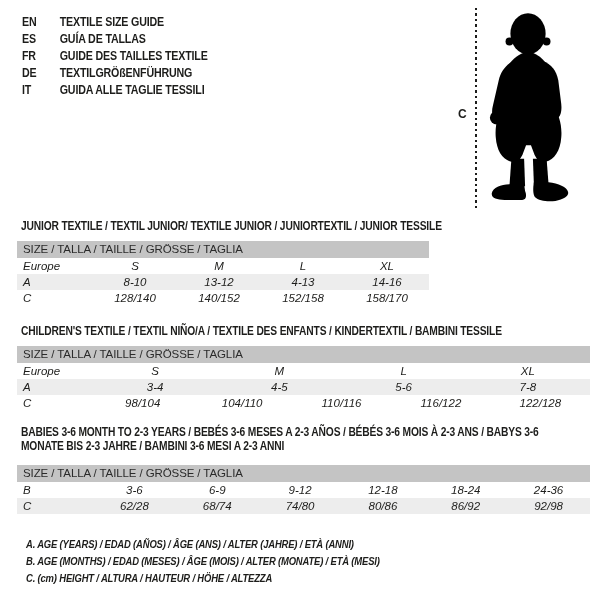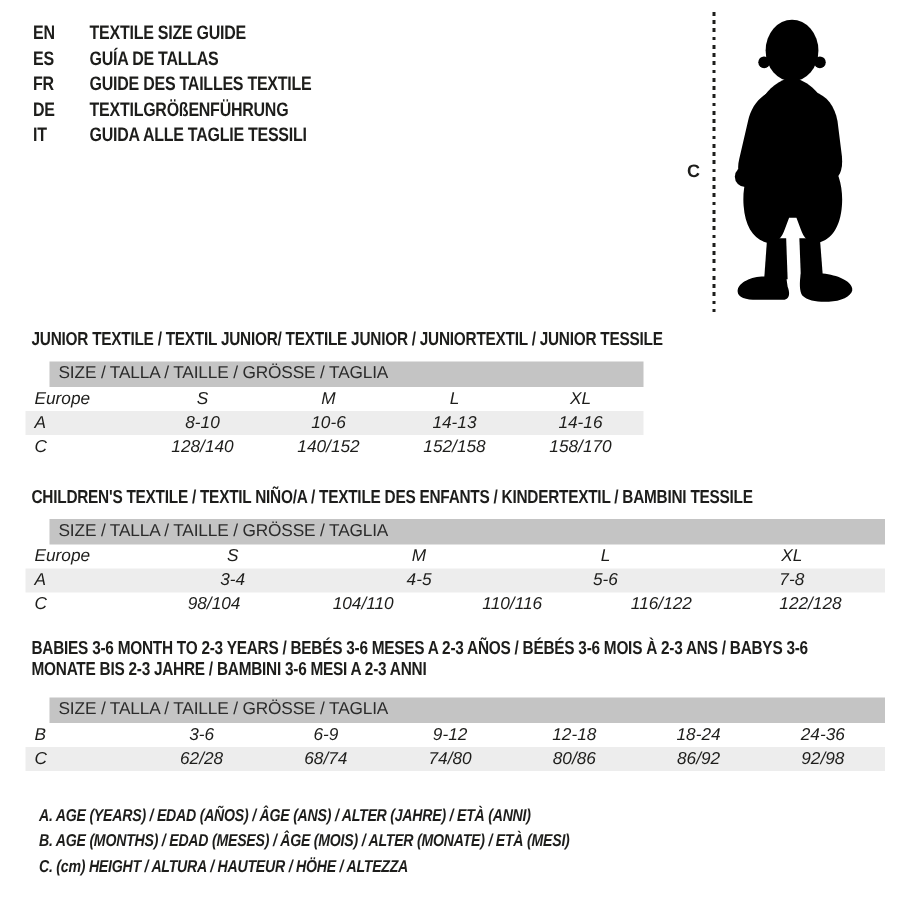--- a/index.html
+++ b/index.html
@@ -31,21 +31,21 @@
   .t1-title{top:219px;width:620px;}
   .t2-title{top:324px;width:660px;}
   .t3-title{top:425px;width:640px;}
 
   
   .size-table{position:absolute;left:17px;}
   .t1-table{top:241px;width:412px;}
   .t2-table{top:346px;width:573px;}
   .t3-table{top:465px;width:573px;}
   .bar{height:17px;line-height:17px;font-size:11.5px;padding-left:6px;
-    letter-spacing:-0.1px;color:#2b2b2b;background:var(--bar-bg,#c4c4c4);margin-left:16px;}
+    letter-spacing:-0.1px;color:#2b2b2b;background:var(--bar-bg,#c4c4c4);}
   .t-row{display:flex;height:16px;line-height:16px;font-size:11.5px;font-style:italic;}
   .t-row.shaded{background:var(--shaded-bg,#ededed);}
   .t-label{flex:0 0 76px;width:76px;padding-left:6px;box-sizing:border-box;}
   .t-cell{flex:1 1 0;text-align:center;}
 
   
   .footnotes{position:absolute;left:26px;top:536px;font-style:italic;}
   .footnote{font-weight:700;font-size:11.5px;line-height:17px;letter-spacing:-0.2px;}
 </style>
 </head>
@@ -101,22 +101,22 @@
       <div class="t-row">
         <div class="t-label">Europe</div>
         <div class="t-cell">S</div>
         <div class="t-cell">M</div>
         <div class="t-cell">L</div>
         <div class="t-cell">XL</div>
       </div>
       <div class="t-row shaded">
         <div class="t-label">A</div>
         <div class="t-cell">8-10</div>
-        <div class="t-cell">10-6</div>
-        <div class="t-cell">14-13</div>
+        <div class="t-cell">13-12</div>
+        <div class="t-cell">4-13</div>
         <div class="t-cell">14-16</div>
       </div>
       <div class="t-row">
         <div class="t-label">C</div>
         <div class="t-cell">128/140</div>
         <div class="t-cell">140/152</div>
         <div class="t-cell">152/158</div>
         <div class="t-cell">158/170</div>
       </div>
     </div>

